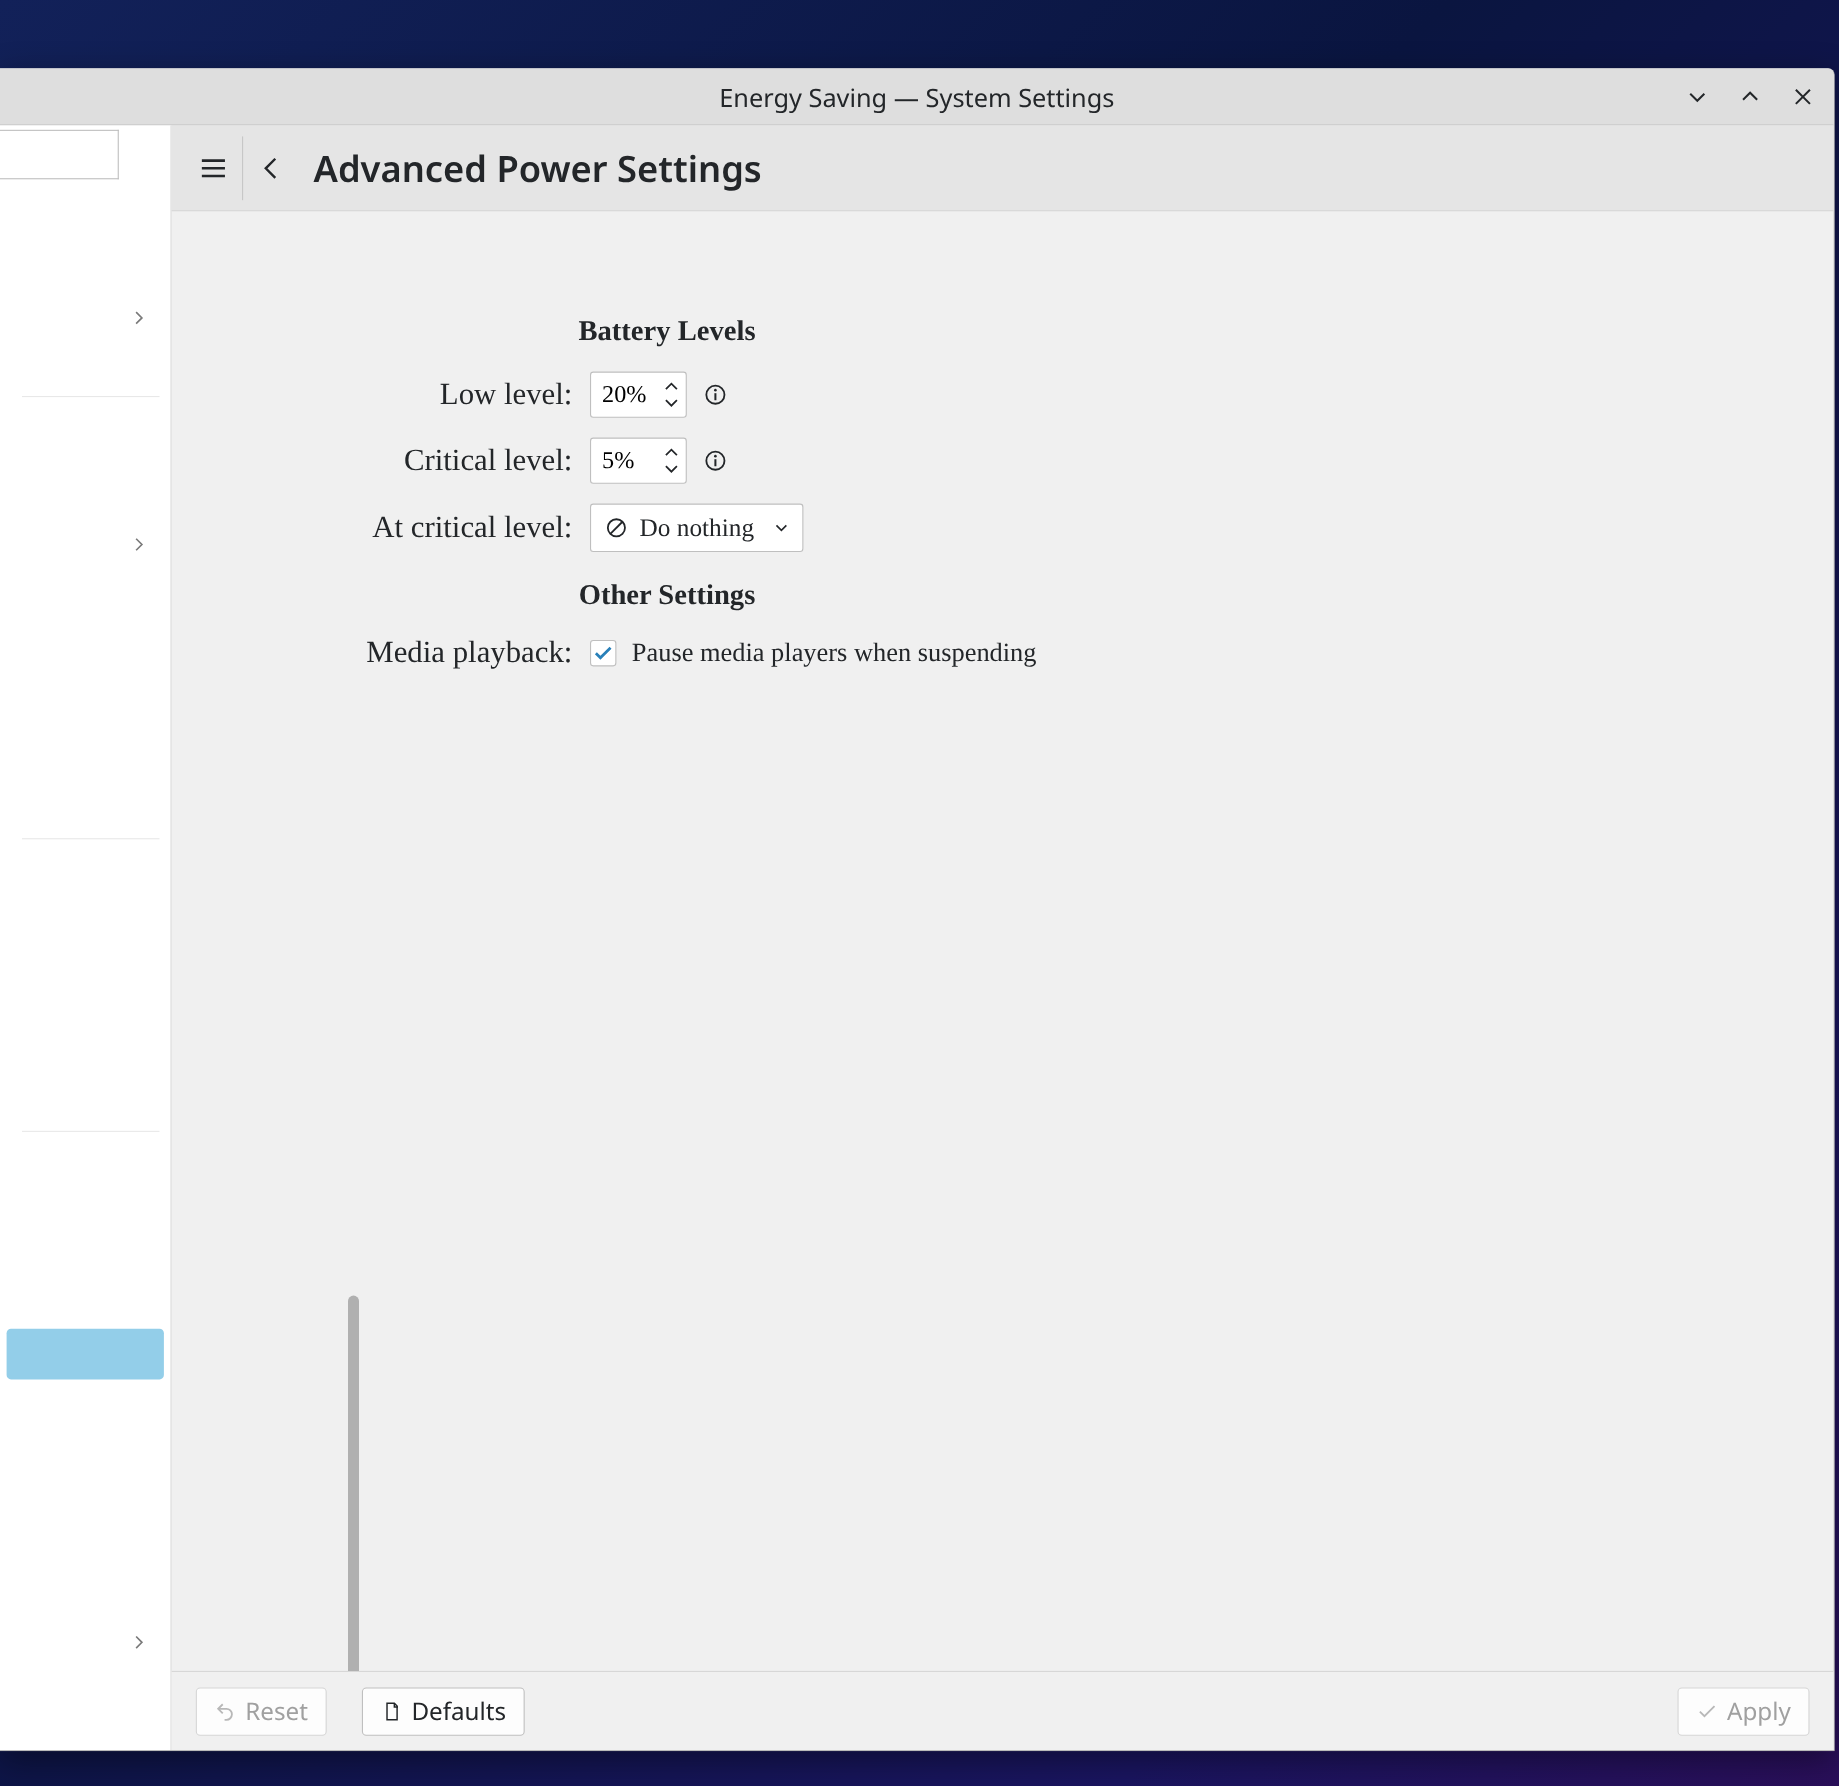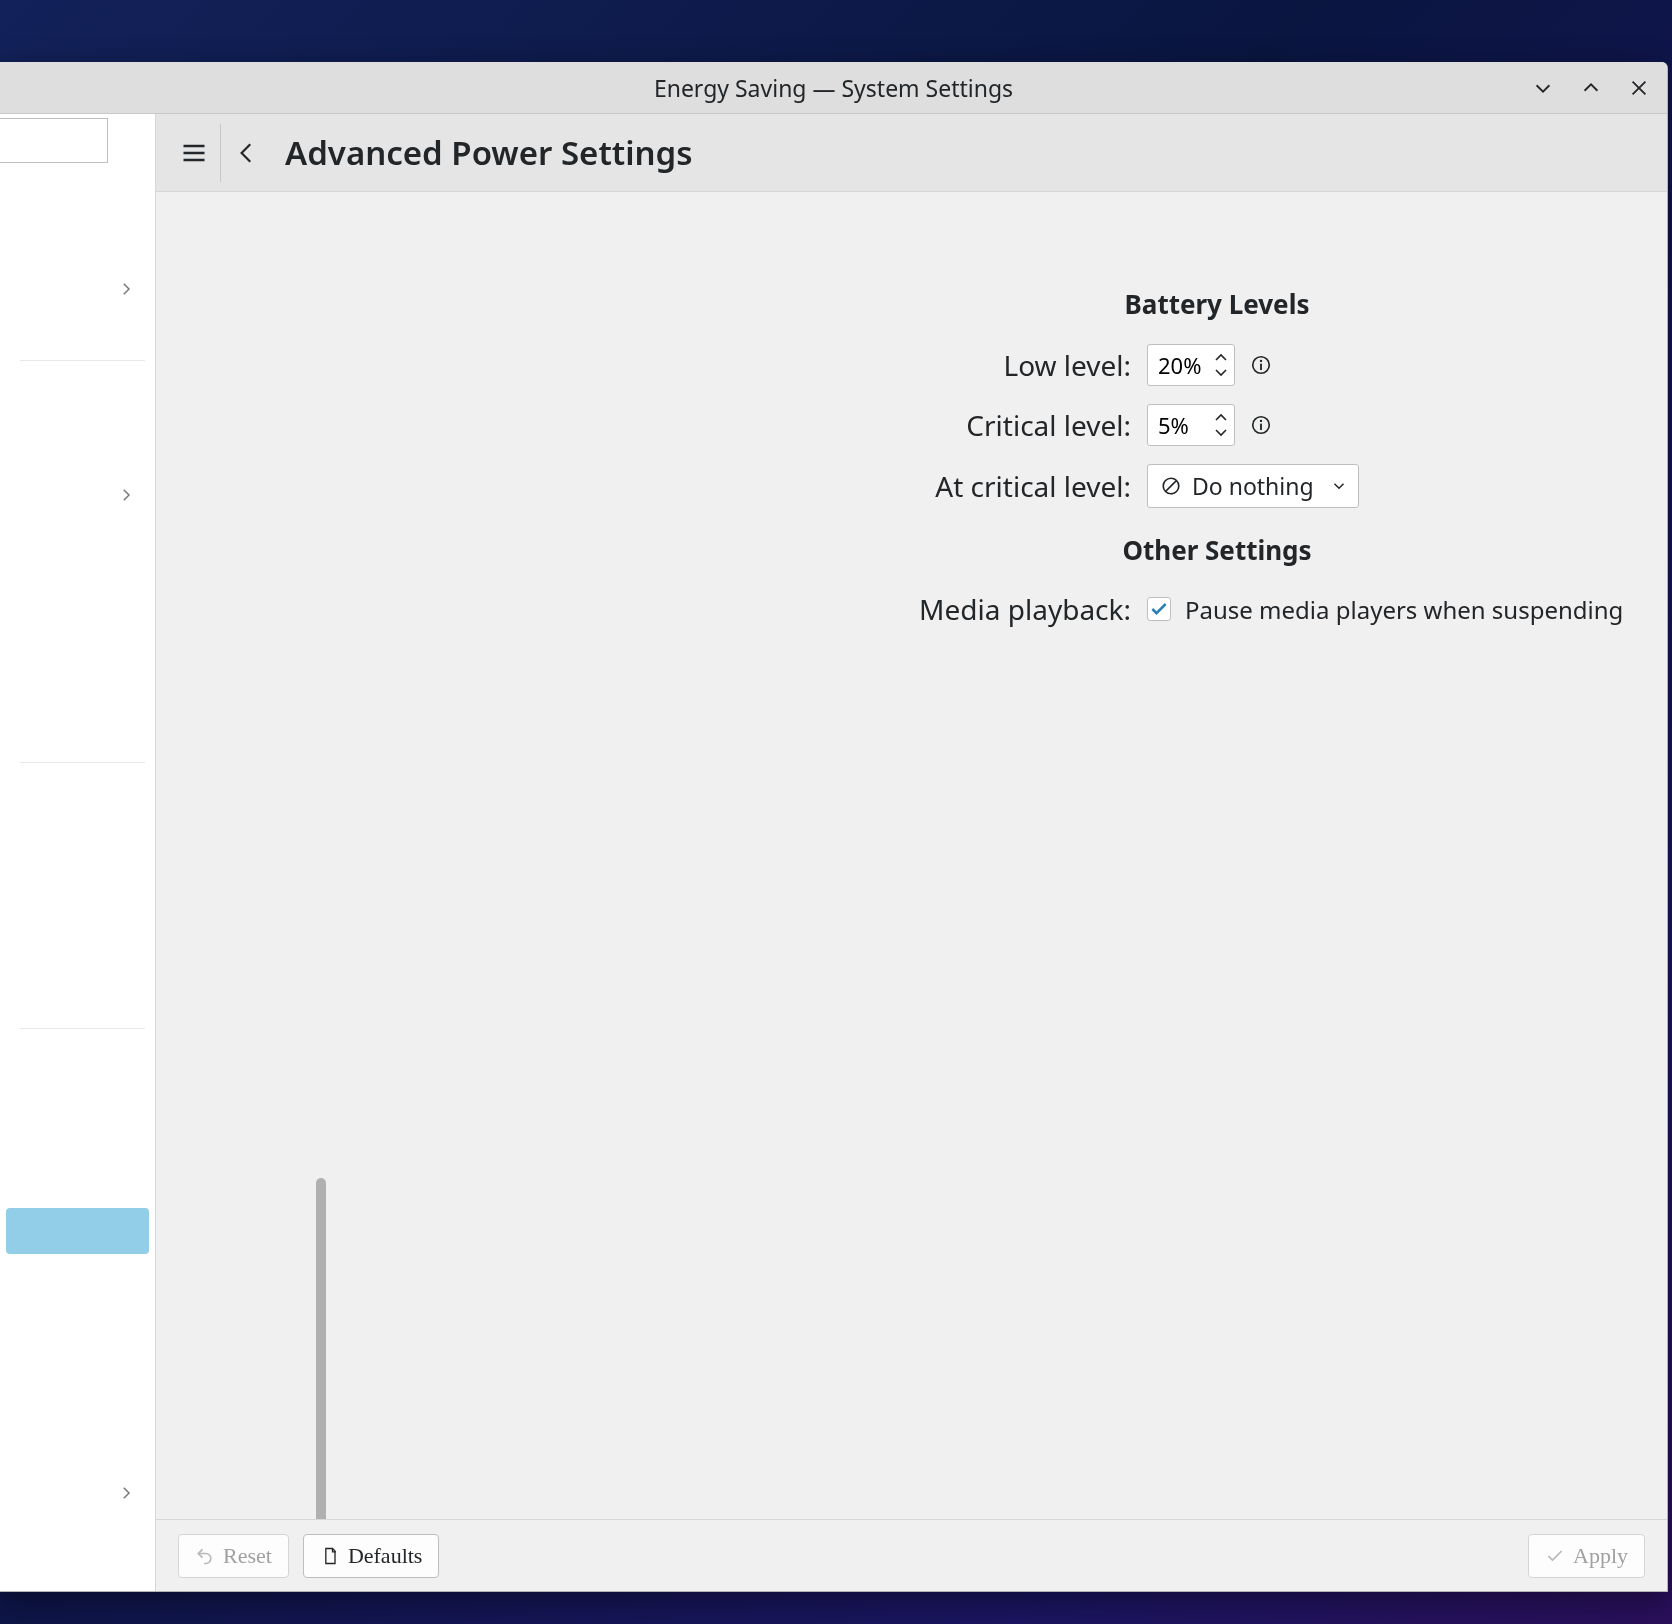--- a/index.html
+++ b/index.html
@@ -139,23 +139,24 @@
   .header h1 {
     margin:0 0 0 12px;
     font-size:33px;
     font-weight:600;
   }
 
   .content {
     flex:1;
     overflow:auto;
     display:flex;
-    justify-content:flex-end;
+    justify-content:flex-start;
     padding-top: 70px;
     position:relative;
+    font-family:Liberation Serif, serif;
   }
   .left-scroll-thumb {
     position:absolute;
     left: 160px;
     top: 986px;
     width:10px;
     height:370px;
     background:#b0b0b0;
     border-radius:5px;
   }
@@ -238,23 +239,22 @@
     cursor:pointer;
   }
 
   
   .footer {
     height:72px;
     border-top:1px solid var(--border-light);
     display:flex;
     align-items:center;
     padding: 0 22px;
-    gap:14px;
+    gap:32px;
     background:var(--bg-window);
-    font-family:Liberation Serif, serif;
   }
   .btn {
     height:44px;
     padding:0 16px;
     border:1px solid var(--border);
     background:#fdfdfd;
     border-radius:4px;
     display:flex;align-items:center;gap:8px;
     font-size:22px;
     cursor:pointer;

